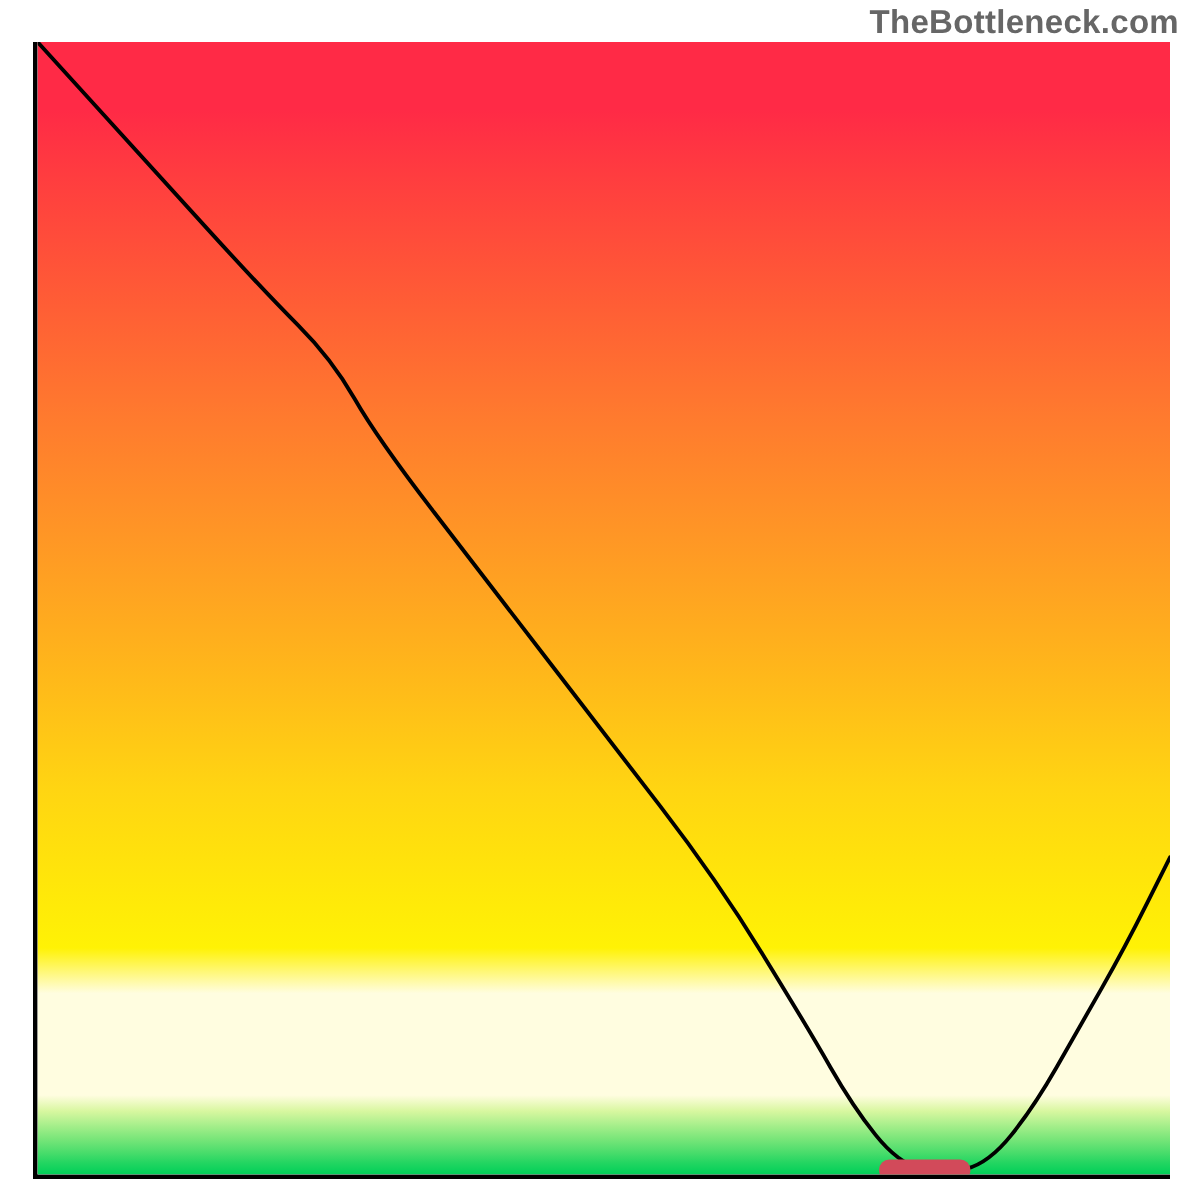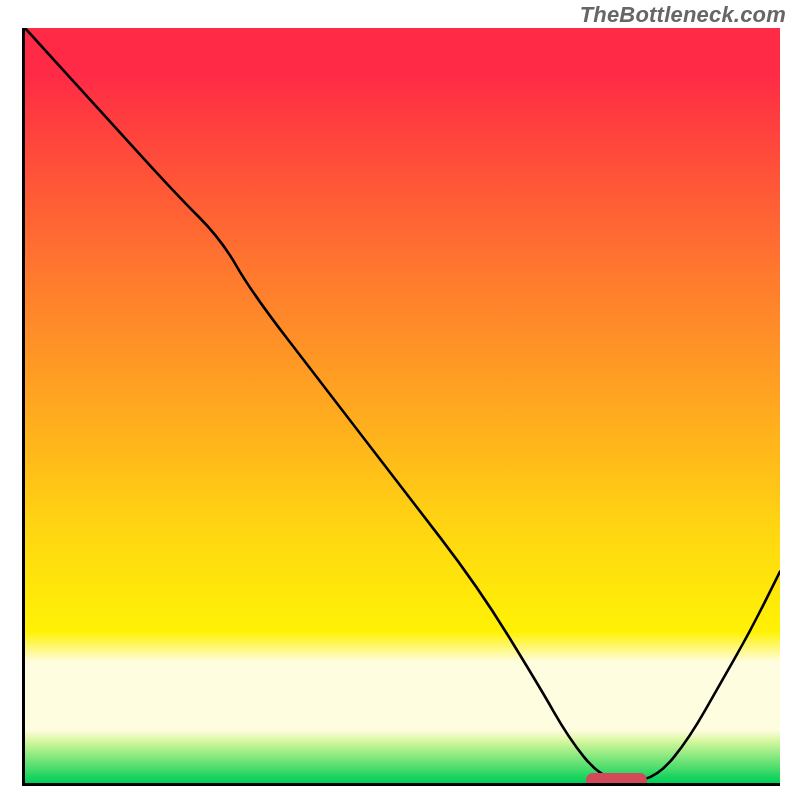--- a/index.html
+++ b/index.html
@@ -8,21 +8,20 @@
     width: 800px;
     height: 800px;
     background: #ffffff;
     font-family: Arial, Helvetica, sans-serif;
     overflow: hidden;
   }
   .wrap {
     position: relative;
     width: 800px;
     height: 576px;
-    font-style: italic;
   }
   .watermark {
     position: absolute;
     top: 2px;
     right: 14px;
     font-size: 22px;
     font-weight: 600;
     color: #666666;
     letter-spacing: 0.2px;
   }

